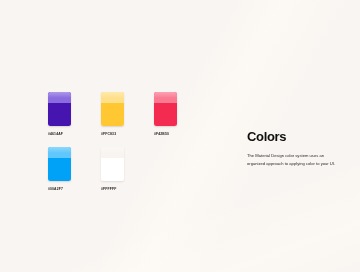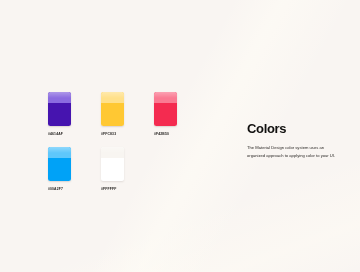--- a/index.html
+++ b/index.html
@@ -127,21 +127,21 @@
     top: 122px;
     width: 95px;
   }
 
   .heading {
     font-size: 13px;
     line-height: 1;
     font-weight: 700;
     letter-spacing: -0.35px;
     color: #100f0e;
-    margin: 0 0 9px 0;
+    margin: 8px 0 9px 0;
   }
 
   .body-copy {
     font-size: 4.1px;
     line-height: 8.2px;
     font-weight: 400;
     letter-spacing: 0.02px;
     color: #2a2725;
     margin: 0;
   }

